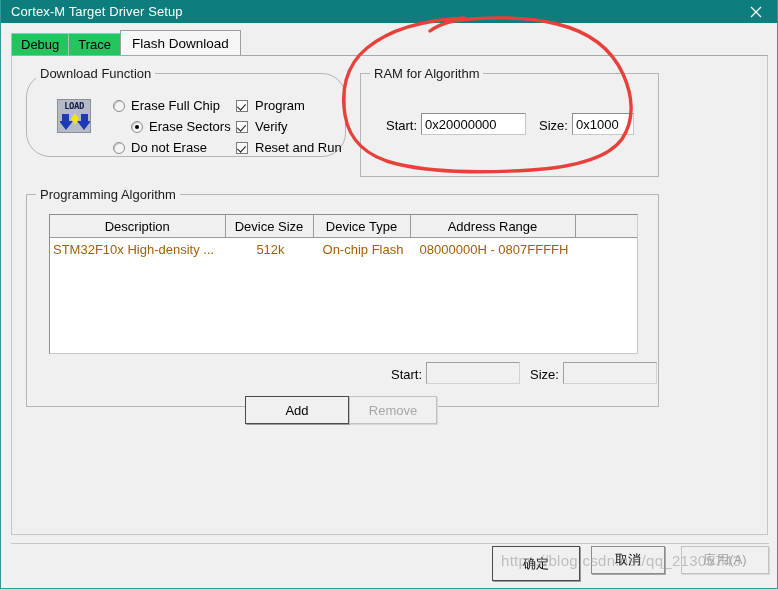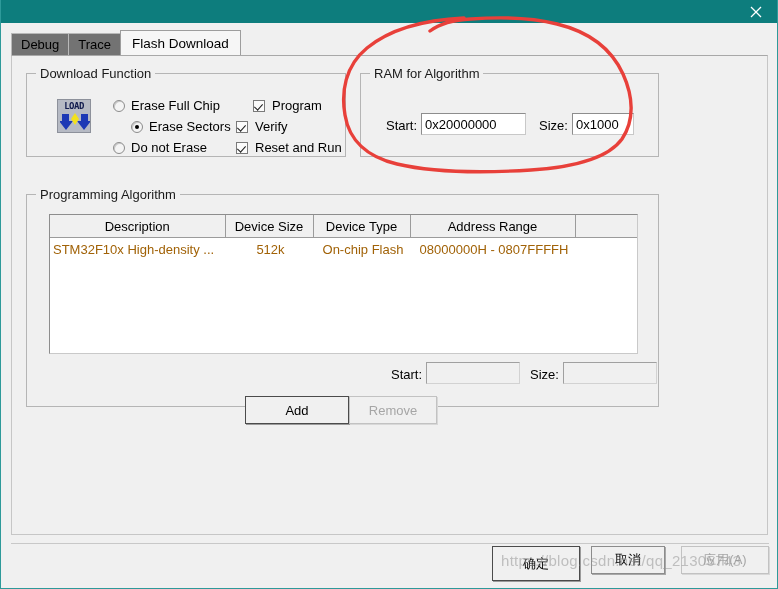--- a/index.html
+++ b/index.html
@@ -57,21 +57,21 @@
     left: 10px; top: 31px;
     width: 758px; height: 24px;
     display: flex;
     align-items: flex-end;
   }
   .tab {
     height: 22px;
     padding: 0 9px;
     font-size: 13px;
     color: #000;
-    background: #737373;
+    background: #22c55e;
     border: 1px solid #b9b9b9;
     border-bottom: none;
     display: flex;
     align-items: center;
     margin-right: -1px;
     box-sizing: border-box;
     white-space: nowrap;
     cursor: pointer;
   }
   .tab.active {
@@ -103,22 +103,22 @@
   .group > .legend {
     position: absolute;
     top: -8px; left: 9px;
     background: #f0f0f0;
     padding: 0 4px;
     font-size: 13px;
     color: #1a1a1a;
     white-space: nowrap;
   }
 
-  #grp-download { left: 14px; top: 17px; width: 320px; height: 84px; }
-  #grp-ram      { left: 348px; top: 17px; width: 299px; height: 84px; }
+  #grp-download { left: 14px; top: 17px; width: 320px; height: 84px; border-radius: 24px; }
+  #grp-ram      { left: 348px; top: 17px; width: 299px; height: 104px; }
   #grp-algo     { left: 14px; top: 113px; width: 633px; height: 213px; margin-top: 25px; }
 
   
   .load-icon {
     position: absolute;
     left: 30px; top: 25px;
     width: 34px; height: 34px;
     background: #b6bac4;
     border: 1px solid #8d919b;
     box-sizing: border-box;
@@ -314,20 +314,21 @@
     pointer-events: none;
     user-select: none;
   }
 </style>
 </head>
 <body>
 
 <div id="window">
 
   <div class="titlebar">
+    <div class="title-text">Cortex-M Target Driver Setup</div>
     <div class="title-close">
       <svg width="14" height="14" viewBox="0 0 14 14" aria-hidden="true">
         <line x1="2" y1="2" x2="12" y2="12" stroke="#ffffff" stroke-width="1.3"></line>
         <line x1="12" y1="2" x2="2" y2="12" stroke="#ffffff" stroke-width="1.3"></line>
       </svg>
     </div>
   </div>
 
   <div class="tabstrip">
     <div class="tab">Debug</div>
@@ -355,21 +356,21 @@
       </div>
       <div class="opt" style="left:104px; top:45px;">
         <span class="radio on"></span>
         <span>Erase Sectors</span>
       </div>
       <div class="opt" style="left:86px; top:66px;">
         <span class="radio"></span>
         <span>Do not Erase</span>
       </div>
 
-      <div class="opt" style="left:226px; top:24px;text-align:right;">
+      <div class="opt" style="left:209px; top:24px;text-align:right;">
         <span class="check on"></span>
         <span>Program</span>
       </div>
       <div class="opt" style="left:209px; top:45px;">
         <span class="check on"></span>
         <span>Verify</span>
       </div>
       <div class="opt" style="left:209px; top:66px;">
         <span class="check on"></span>
         <span>Reset and Run</span>

